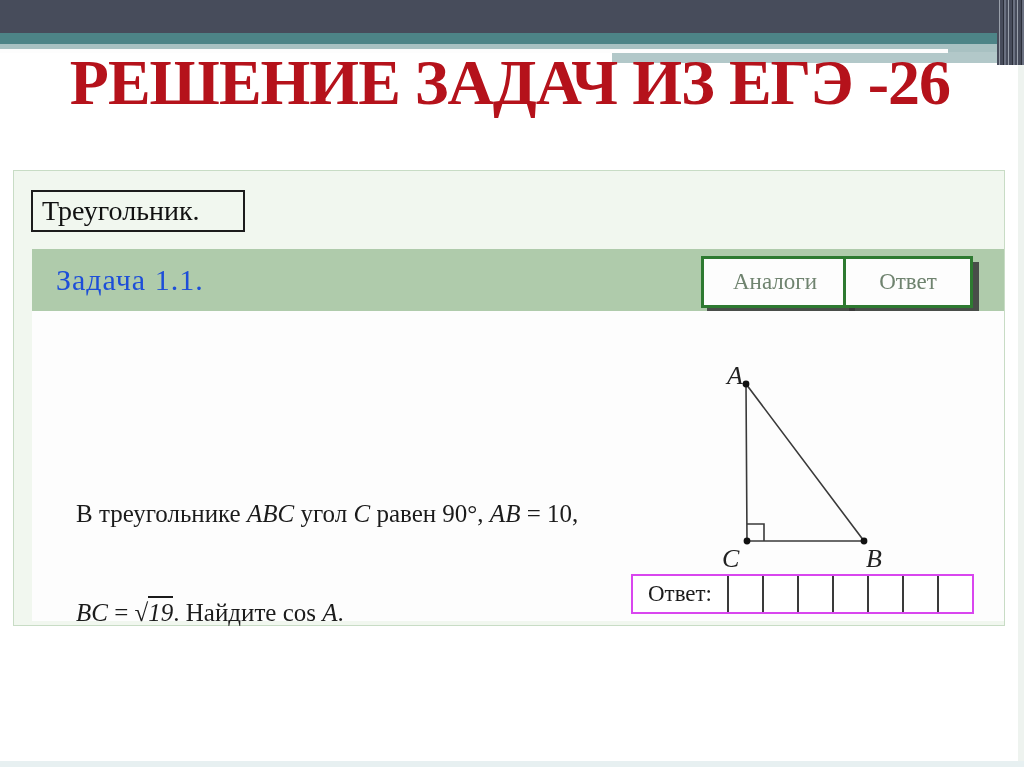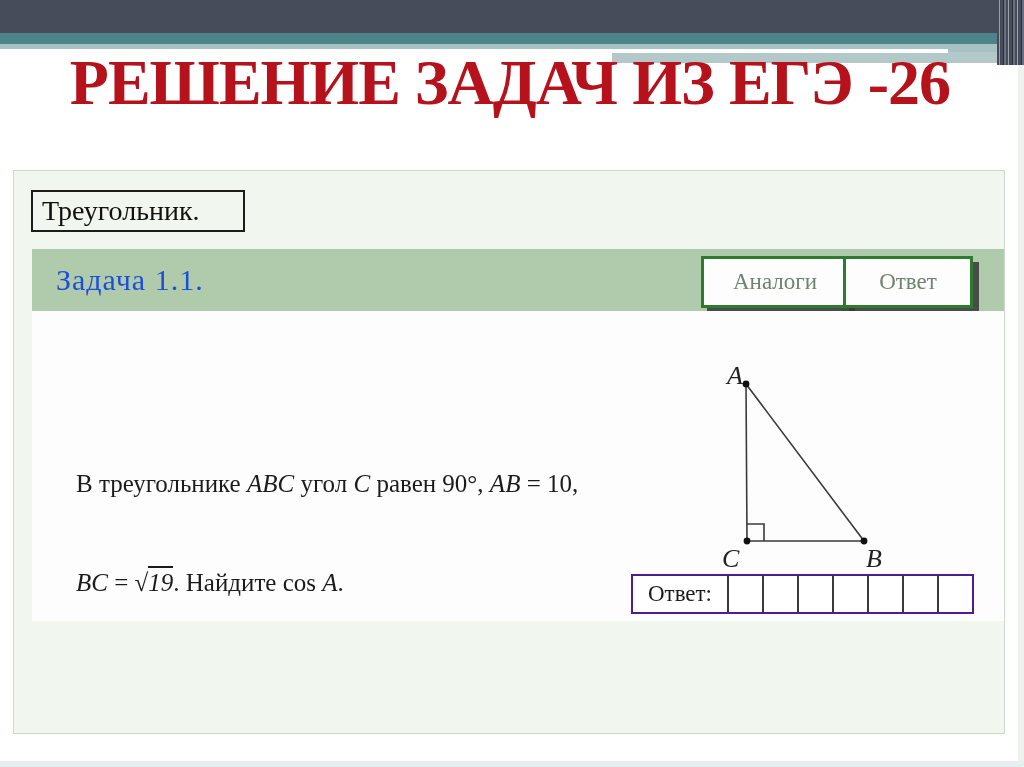--- a/index.html
+++ b/index.html
@@ -17,47 +17,47 @@
   .stripes   { position:absolute; right:0; top:0; width:27px; height:65px;
                background:repeating-linear-gradient(90deg,#474c5b 0 2px,#9aa0ab 2px 3px,#474c5b 3px 6px,#2b2f3a 6px 7px,#6a7080 7px 9px); }
   .right-col { position:absolute; right:0; top:65px; width:6px; height:702px; background:#eef3ef; }
   .bottom-strip { position:absolute; left:0; bottom:0; width:1024px; height:6px; background:#e7f0f1; }
   
   .title1 { position:absolute; left:0; top:50px; width:950px; text-align:right;
             font-weight:bold; font-size:64px; line-height:66px; letter-spacing:-1px; color:#b5121b; }
   .title2 { position:absolute; left:0; top:116px; width:1024px; text-align:center;
             font-weight:bold; font-size:56px; line-height:58px; color:#111111; }
   
-  .card { position:absolute; left:13px; top:170px; width:992px; height:564px;
+  .card { position:absolute; left:13px; top:170px; width:992px; height:456px;
           background:#f1f7ef; border:1px solid #c8dcc5; }
   .section-box { position:absolute; left:17px; top:19px; width:214px; height:42px;
           border:2px solid #1c1c1c; display:flex; align-items:center; padding-left:9px;
           font-size:28px; color:#111111; }
   .band { position:absolute; left:18px; top:78px; width:972px; height:62px; background:#afcbab; }
   .band-title { position:absolute; left:24px; top:14px; font-size:30px; color:#1d4ed8; letter-spacing:1px; }
   .gbtn { position:absolute; top:7px; height:52px; background:#fdfdfd; border:3px solid #2e7a31;
           box-shadow:6px 6px 0 rgba(55,55,55,0.85); display:flex; align-items:center; justify-content:center;
           font-family:"Liberation Serif", serif; font-size:23px; color:#6f836f; cursor:pointer; }
   .btn-analogy { left:641px; width:148px;margin-left:28px; }
   .btn-answer  { left:811px; width:130px; }
   .body { position:absolute; left:18px; top:140px; width:972px; height:310px; background:#fdfdfd; }
   
-  .problem { position:absolute; left:44px; top:90px; font-size:25px; line-height:33px; color:#1b1b1b; white-space:pre-wrap; }
+  .problem { position:absolute; left:44px; top:120px; font-size:25px; line-height:33px; color:#1b1b1b; white-space:pre-wrap; }
   .problem i { font-style:italic; }
   .radicand { border-top:2px solid #1b1b1b; padding-top:1px;font-style:italic; }
   
   .figure { position:absolute; left:659px; top:45px; width:300px; height:220px; }
   .figure svg { position:absolute; left:0; top:0; }
   .vlabel { position:absolute; font-style:italic; font-size:26px; line-height:26px; color:#222222; }
   .vlabel-a { left:36px;  top:7px; }
   .vlabel-c { left:31px;  top:190px; }
   .vlabel-b { left:175px; top:190px; }
   
   .answer-row { position:absolute; left:599px; top:263px; height:40px;
-                display:flex; border:2px solid #4c1d95; background:#ffffff; }
+                display:flex; border:2px solid #d946ef; background:#ffffff; }
   .answer-label { width:94px; display:flex; align-items:center; justify-content:center;
                   font-size:23px; color:#1b1b1b; }
   .answer-cell { width:35px; border-left:2px solid #3a3a3a; background:#ffffff; cursor:text; }
 </style>
 </head>
 <body>
 
 <div id="slide">
 
   <div class="bar-dark"></div>

